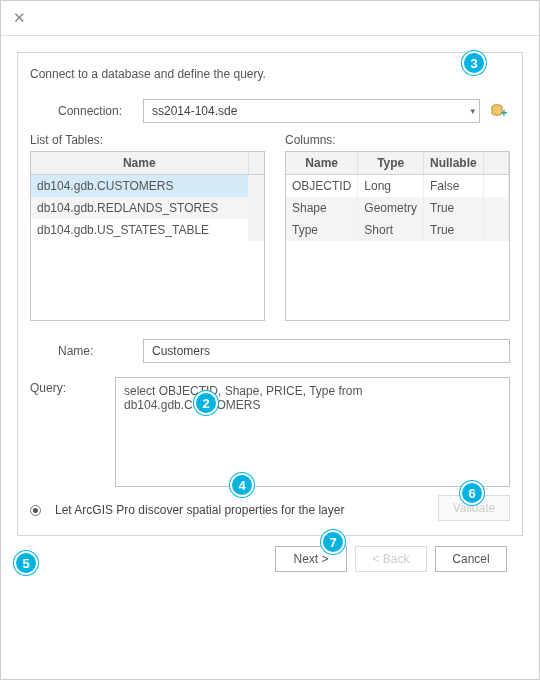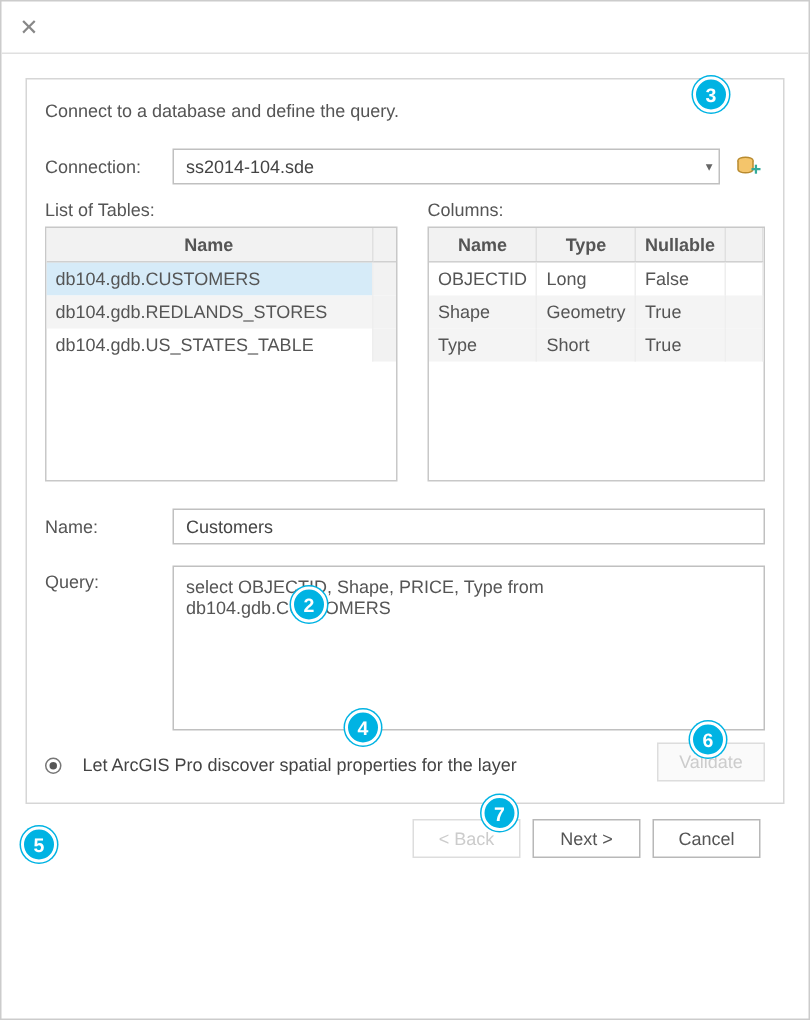--- a/index.html
+++ b/index.html
@@ -20,21 +20,21 @@
     font-size: 15px;
   }
   .titlebar .close { color: #888; font-size: 15px; cursor: pointer; }
   .container { padding: 16px 16px 10px 16px; position: relative; }
   .panel {
     border: 1px solid #d6d6d6;
     padding: 12px 12px 16px 12px;
     position: relative;
   }
   .instr { margin: 2px 0 18px 0; color: #555; }
-  .row { display: flex; align-items: center; margin-bottom: 10px; }
+  .row { display: flex; align-items: center; margin-bottom: 10px; margin-left: 28px; }
   .lbl { width: 85px; color: #555; }
   .combo {
     flex: 1; height: 24px;
     border: 1px solid #c0c0c0;
     display: flex; align-items: center; justify-content: space-between;
     padding: 0 4px 0 8px;
     background: #fff; cursor: pointer;
   }
   .combo .caret { font-size: 9px; color: #666; }
   .db-btn {
@@ -223,19 +223,19 @@
     <div class="validate">Validate</div>
 
     <div class="callout" style="top:-2px; right:36px;">3</div>
     <div class="callout" style="top:338px; left:176px;">2</div>
     <div class="callout" style="top:420px; left:212px;">4</div>
     <div class="callout" style="top:498px; left:-4px;">5</div>
     <div class="callout" style="bottom:30px; right:38px;">6</div>
   </div>
 
   <div class="footer">
+    <div class="btn">Next &gt;</div>
     <div class="btn disabled">&lt; Back</div>
-    <div class="btn">Next &gt;</div>
     <div class="btn">Cancel</div>
   </div>
 
   <div class="callout" style="bottom:28px; right:194px;">7</div>
 </div>
 
 </body></html>

